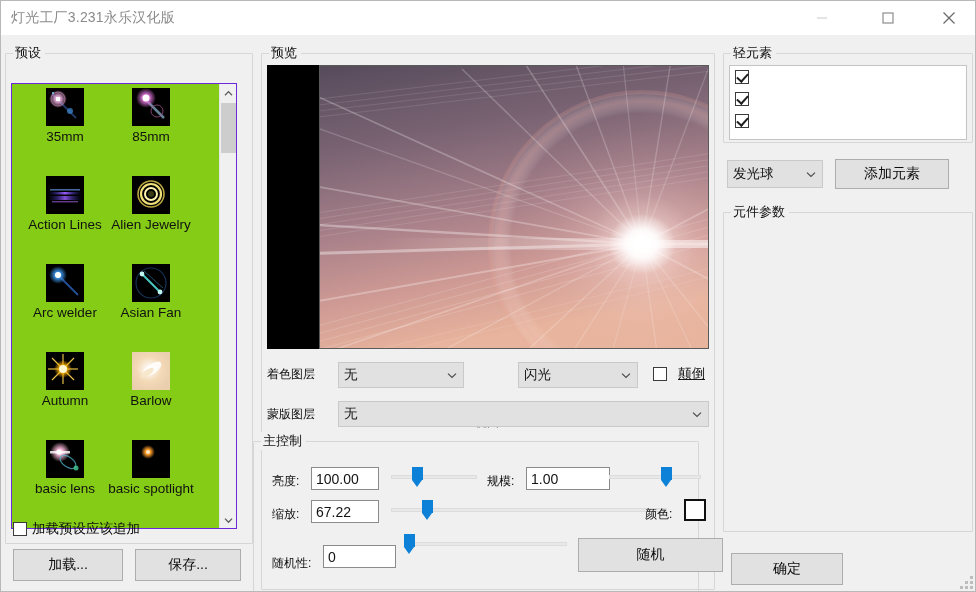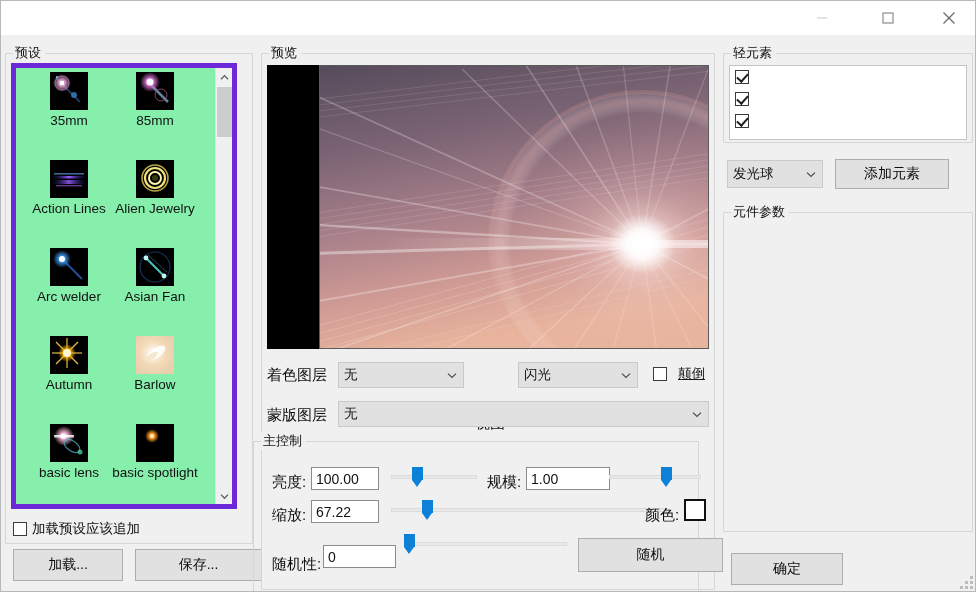--- a/index.html
+++ b/index.html
@@ -70,24 +70,25 @@
     position: absolute;
     left: 0; top: 0; right: 0; bottom: 0;
     border: 1px solid #d6d6d6;
     border-radius: 1px;
     pointer-events: none;
   }
 
   
   .presetbox {
     position: absolute;
-    background: #86efac;
-    border: 5px solid #6d28d9;
+    background: #84cc16;
+    border: 1px solid #6d28d9;
     box-sizing: border-box;
     overflow: hidden;
+    margin-top: 20px;
   }
   .preset-grid {
     position: absolute;
     left: 0; top: 0;
     width: 208px;
     padding-top: 6px;
   }
   .preset-cell {
     position: absolute;
     width: 86px;
@@ -203,21 +204,21 @@
     font-size: 14px;
     color: #111;
     padding-left: 4px;
     cursor: text;
     overflow: hidden;
   }
 
   
   .lbl {
     position: absolute;
-    font-size: 15px;
+    font-size: 12px;
     color: #0d0d0d;
     white-space: nowrap;
   }
 
   
   .slider {
     position: absolute;
     height: 20px;
     cursor: default;
   }
@@ -300,20 +301,21 @@
   .grip i {
     position: absolute; width: 3px; height: 3px; background: #bdbdbd;
   }
 </style>
 </head>
 <body>
 
 <div id="app">
 
   <div class="titlebar">
+    <div class="title">灯光工厂3.231永乐汉化版</div>
 
     <div class="wbtn wbtn-min">
       <span>
         <svg width="12" height="12" viewBox="0 0 12 12">
             <line x1="1" y1="6" x2="11" y2="6" stroke="#c9c9c9" stroke-width="1"></line>
           </svg>
       </span>
     </div>
     <div class="wbtn wbtn-max">
       <span>
@@ -543,21 +545,21 @@
       </div>
     </div>
   </div>
 
   <div style="position:absolute; left:12px; top:519px; display:flex; align-items:center; gap:5px;">
     <span class="cb" id="cb-append"></span>
     <span style="font-size:13.5px; color:#0d0d0d;">加载预设应该追加</span>
   </div>
 
   <div class="btn" style="left:12px; top:548px; width:110px; height:32px;">加载...</div>
-  <div class="btn" style="left:134px; top:548px; width:127px; height:32px;">保存...</div>
+  <div class="btn" style="left:134px; top:548px; width:106px; height:32px;">保存...</div>
 
   <div class="group" style="left:260px; top:52px; width:454px; height:537px;">
     <div class="gframe"></div>
     <div class="glabel">预览</div>
   </div>
 
   <div class="preview-wrap" style="left:266px; top:64px; width:442px; height:284px;">
     <div class="preview-black"></div>
     <div class="preview-img">
       <svg width="390" height="284" viewBox="0 0 390 284" preserveAspectRatio="none" style="display:block; position:absolute; left:0; top:0;">

